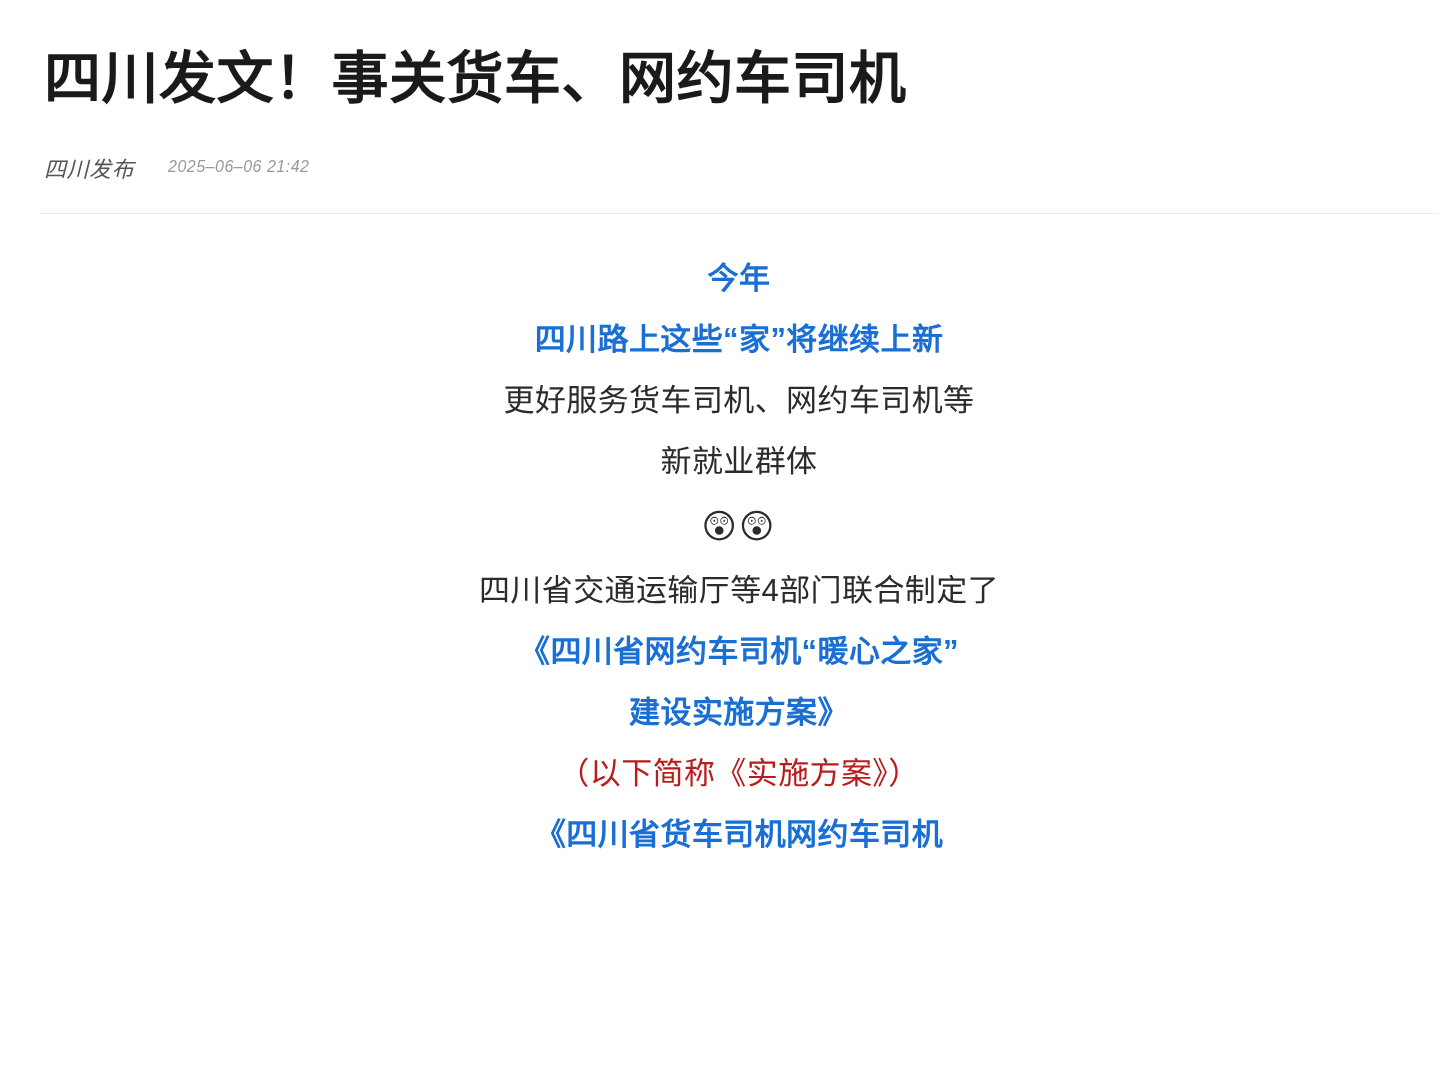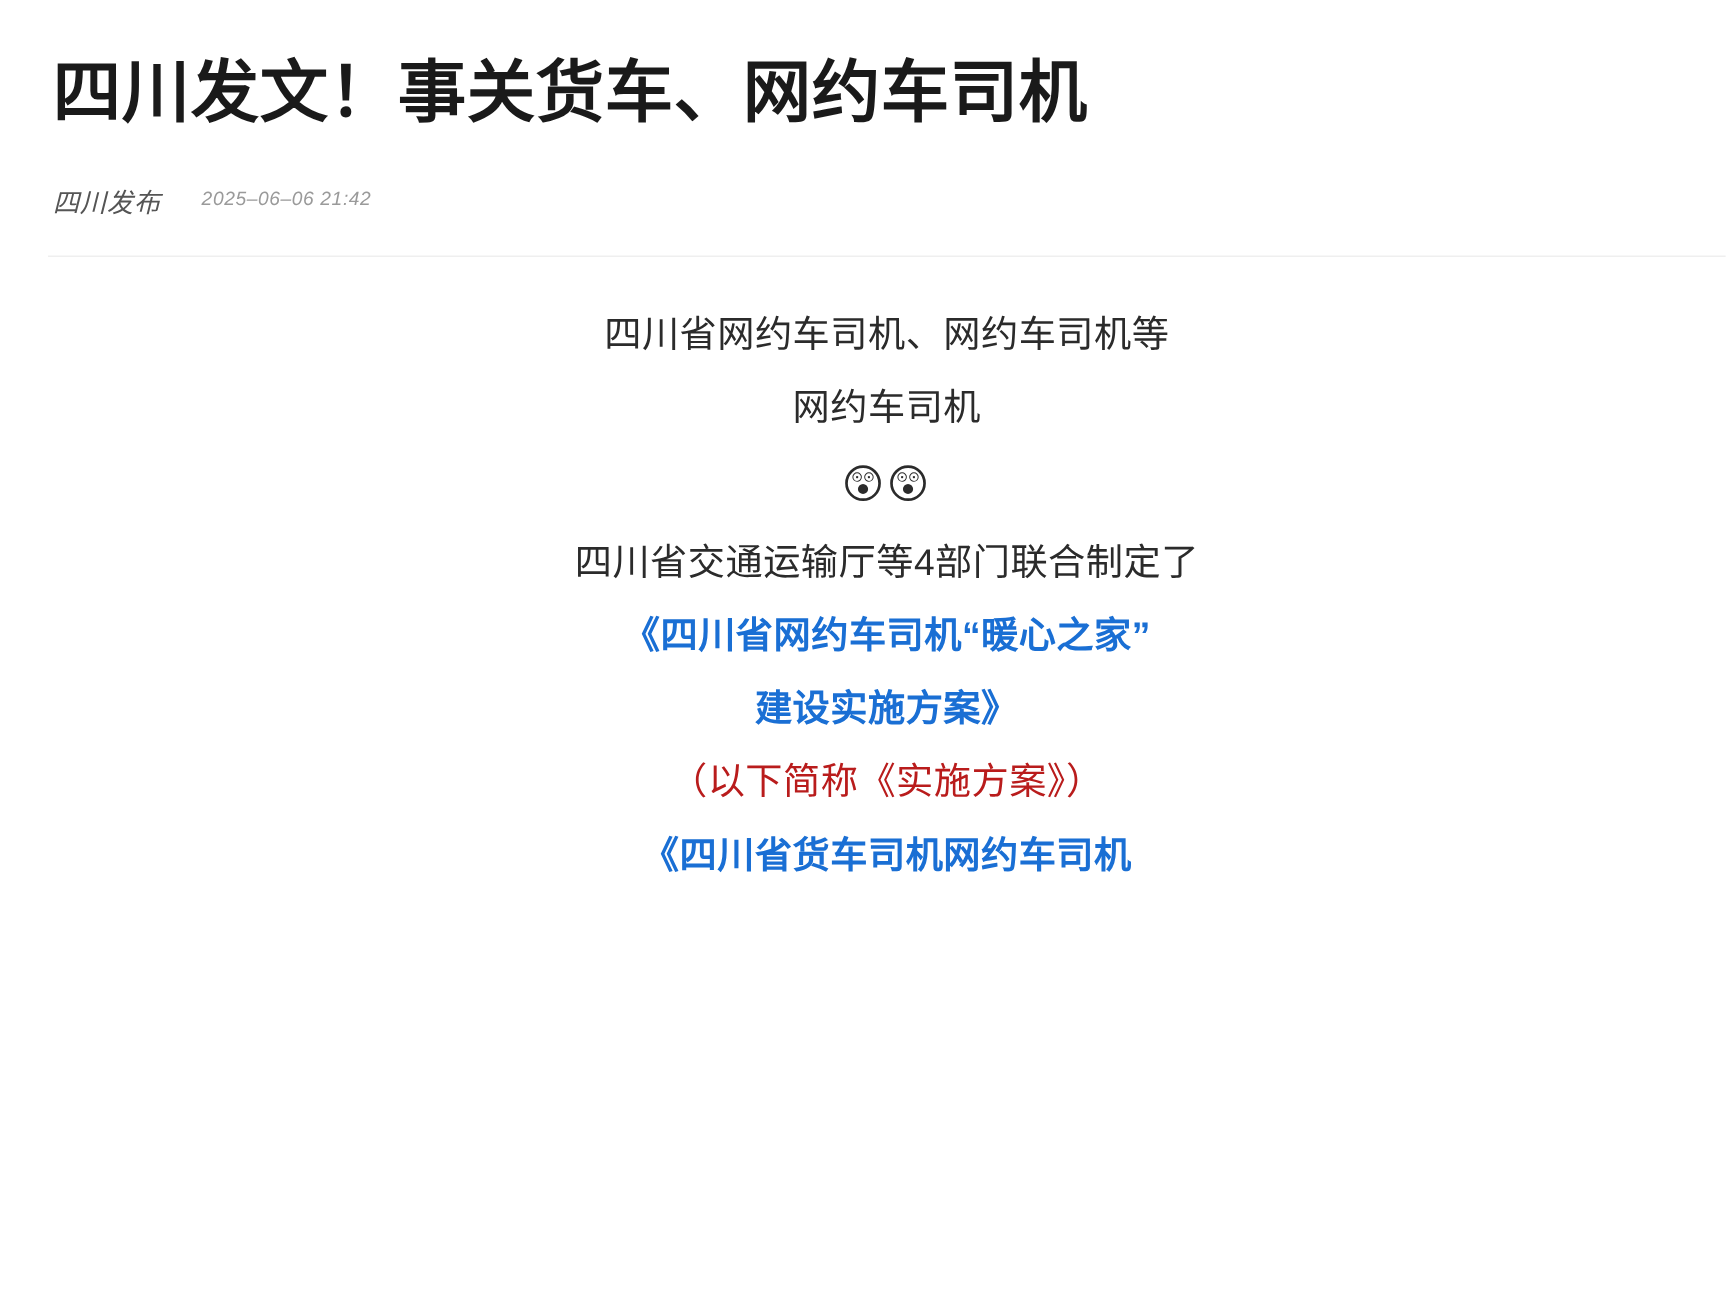--- a/index.html
+++ b/index.html
@@ -78,22 +78,24 @@
 <div class="article">
 
   <h1 class="article-title">四川发文！事关货车、网约车司机</h1>
 
   <div class="meta-row">
     <span class="meta-source">四川发布</span>
     <span class="meta-time">2025–06–06 21:42</span>
   </div>
 
   <div class="content">
-    <p class="p">四川省网约车司机、网约车司机等</p>
-    <p class="p">网约车司机</p>
+    <p class="p blue">今年</p>
+    <p class="p blue">四川路上这些“家”将继续上新</p>
+    <p class="p">更好服务货车司机、网约车司机等</p>
+    <p class="p">新就业群体</p>
     <p class="p emoji">😲😲</p>
     <p class="p">四川省交通运输厅等4部门联合制定了</p>
     <p class="p blue">《四川省网约车司机“暖心之家”</p>
     <p class="p blue">建设实施方案》</p>
     <p class="p grey">（以下简称《实施方案》）</p>
     <p class="p blue">《四川省货车司机网约车司机</p>
   </div>
 
 </div>
 

